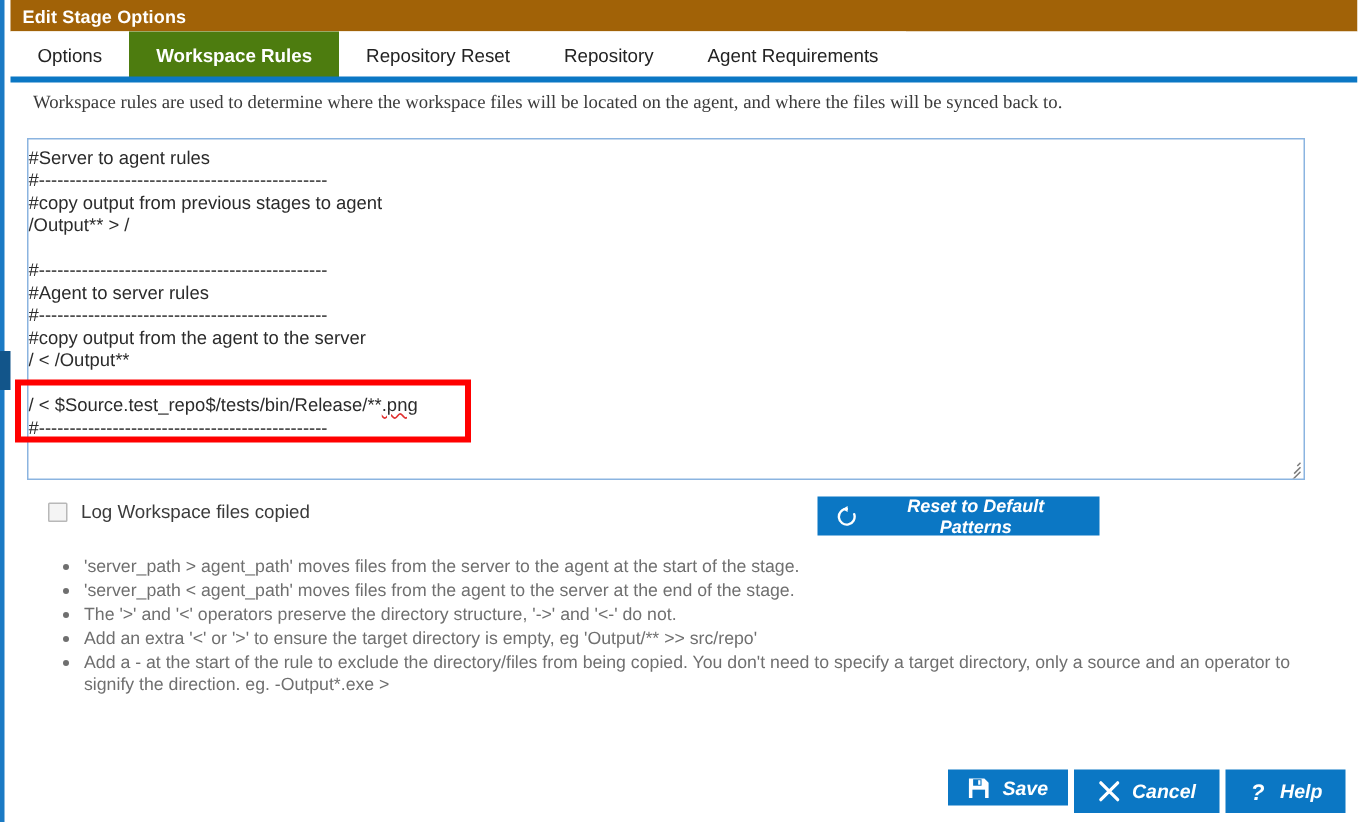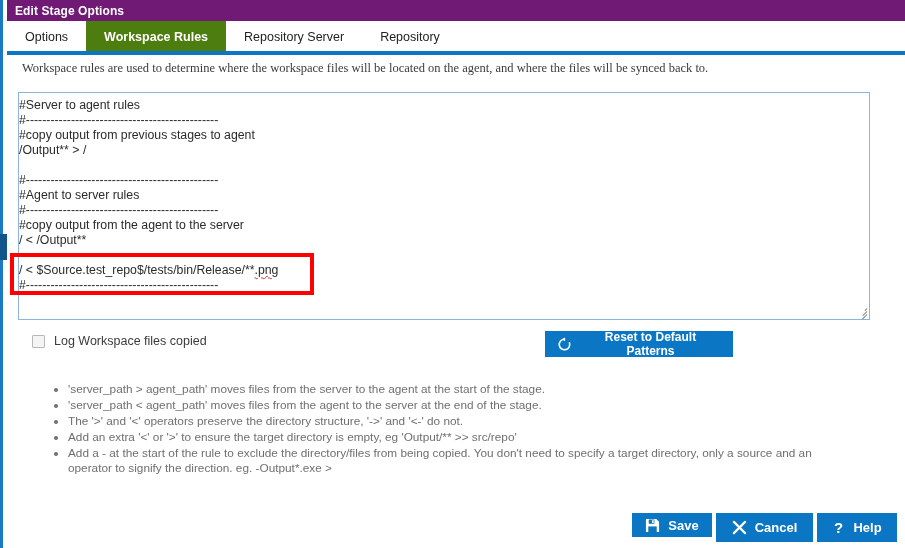--- a/index.html
+++ b/index.html
@@ -26,21 +26,21 @@
   .left-strip-dark {
     position: absolute; left: 0; top: 234px;
     width: 7px; height: 26px;
     background: #12558a;
   }
 
   
   .titlebar {
     position: absolute; left: 7px; top: 0;
     width: 898px; height: 21px;
-    background: #701a75;
+    background: #a16207;
     display: flex; align-items: center;
   }
   .titlebar .title {
     color: #ffffff;
     font-size: 12px;
     font-weight: bold;
     padding-left: 8px;
     letter-spacing: 0.1px;
   }
 
@@ -156,20 +156,21 @@
   .btn {
     display: inline-flex; align-items: center; justify-content: center;
     background: #0b77c4;
     color: #ffffff;
     border: none;
     font-family: "Liberation Sans", sans-serif;
     font-size: 12px;
     font-weight: bold;
     cursor: pointer;
     padding: 12px;
+    font-style: italic;
   }
   .btn .bicon {
     display: inline-flex; align-items: center; justify-content: center;
     margin-right: 8px;
   }
   .btn-reset {
     position: absolute; left: 545px; top: 331px;
     width: 188px; height: 26px;
   }
   .btn-validate {
@@ -178,21 +179,21 @@
   }
 
   
   .hints {
     position: absolute; left: 38px; top: 370px;
     width: 830px;
     font-size: 11.8px;
     color: #6f6f6f;
     line-height: 14.5px;
   }
-  .hints ul { margin: 12px; padding-left: 18px; }
+  .hints ul { margin: 0; padding-left: 18px; }
   .hints li { margin: 0 0 1.5px 0; }
 
   
   .footer-line {
     position: absolute; left: 7px; top: 492px;
     width: 898px; height: 1px;
     background: #ffffff;
   }
   .btn-save   { position: absolute; left: 632px; top: 513px; width: 80px;  height: 19px; font-size: 13px; }
   .btn-cancel { position: absolute; left: 716px; top: 513px; width: 97px;  height: 29px; font-size: 13px; }
@@ -212,24 +213,27 @@
 
   <div class="tabbar">
     <div class="tabs" id="tabs-container">
         <div class="tab">
           <span>Options</span>
         </div>
         <div class="tab active">
           <span>Workspace Rules</span>
         </div>
         <div class="tab">
-          <span>Repository Server</span>
+          <span>Repository Reset</span>
         </div>
         <div class="tab">
           <span>Repository</span>
+        </div>
+        <div class="tab">
+          <span>Agent Requirements</span>
         </div>
       </div>
   </div>
   <div class="tabs-underline"></div>
 
   <div class="description">Workspace rules are used to determine where the workspace files will be located on the agent, and where the files will be synced back to.</div>
 
   <div class="editor-wrap">
     <div class="editor">
       <div class="editor-lines" id="editor-lines"><div class="ln">#Server to agent rules</div><div class="ln">#-----------------------------------------------</div><div class="ln">#copy output from previous stages to agent</div><div class="ln">/Output** &gt; /</div><div class="ln blank">&nbsp;</div><div class="ln">#-----------------------------------------------</div><div class="ln">#Agent to server rules</div><div class="ln">#-----------------------------------------------</div><div class="ln">#copy output from the agent to the server</div><div class="ln">/ &lt; /Output**</div><div class="ln blank">&nbsp;</div><div class="ln">/ &lt; $Source.test_repo$/tests/bin/Release/**<span class="spell">.png</span></div><div class="ln">#-----------------------------------------------</div></div>

